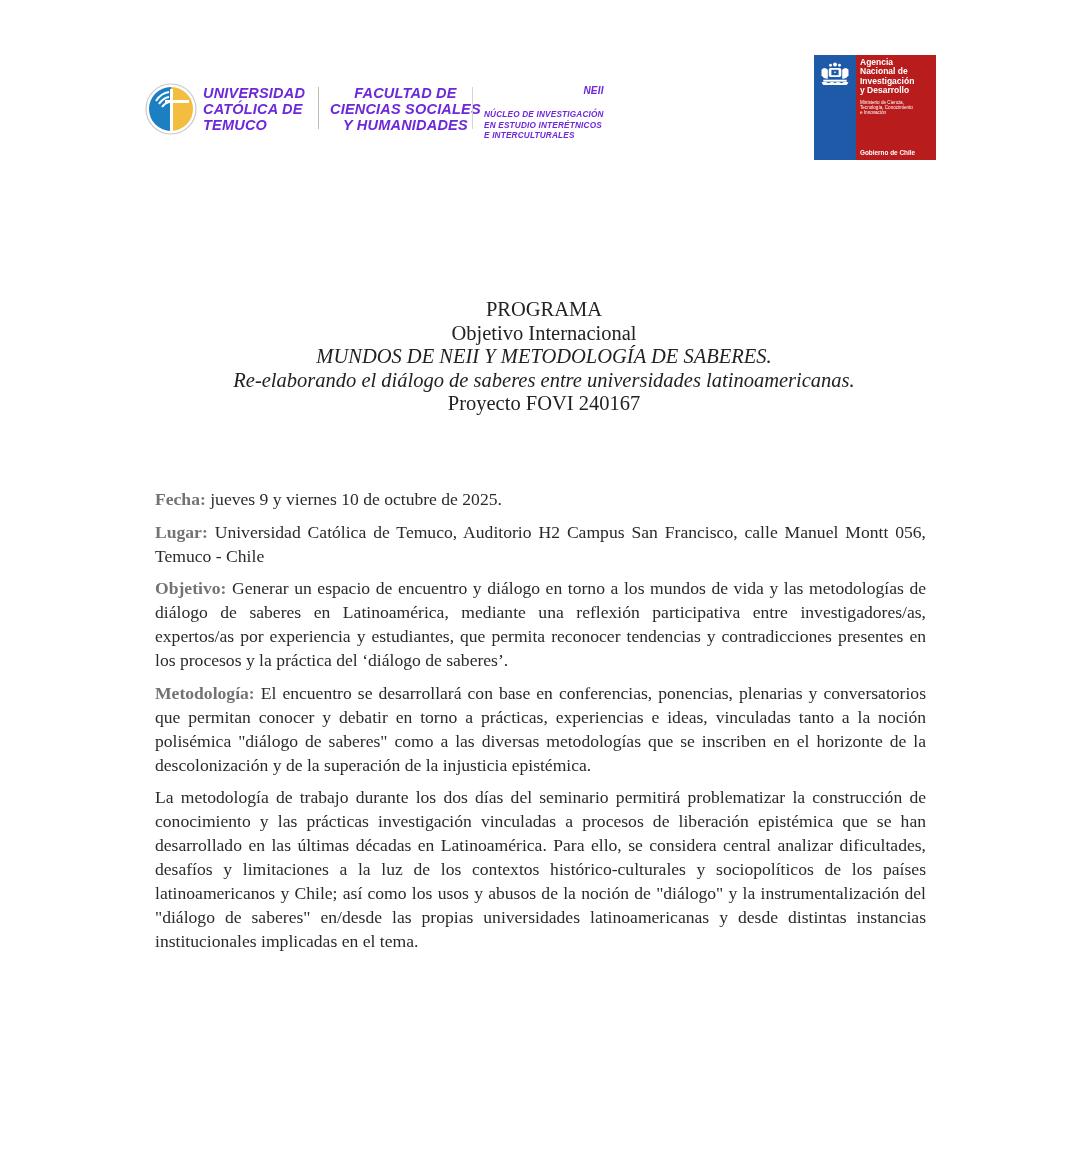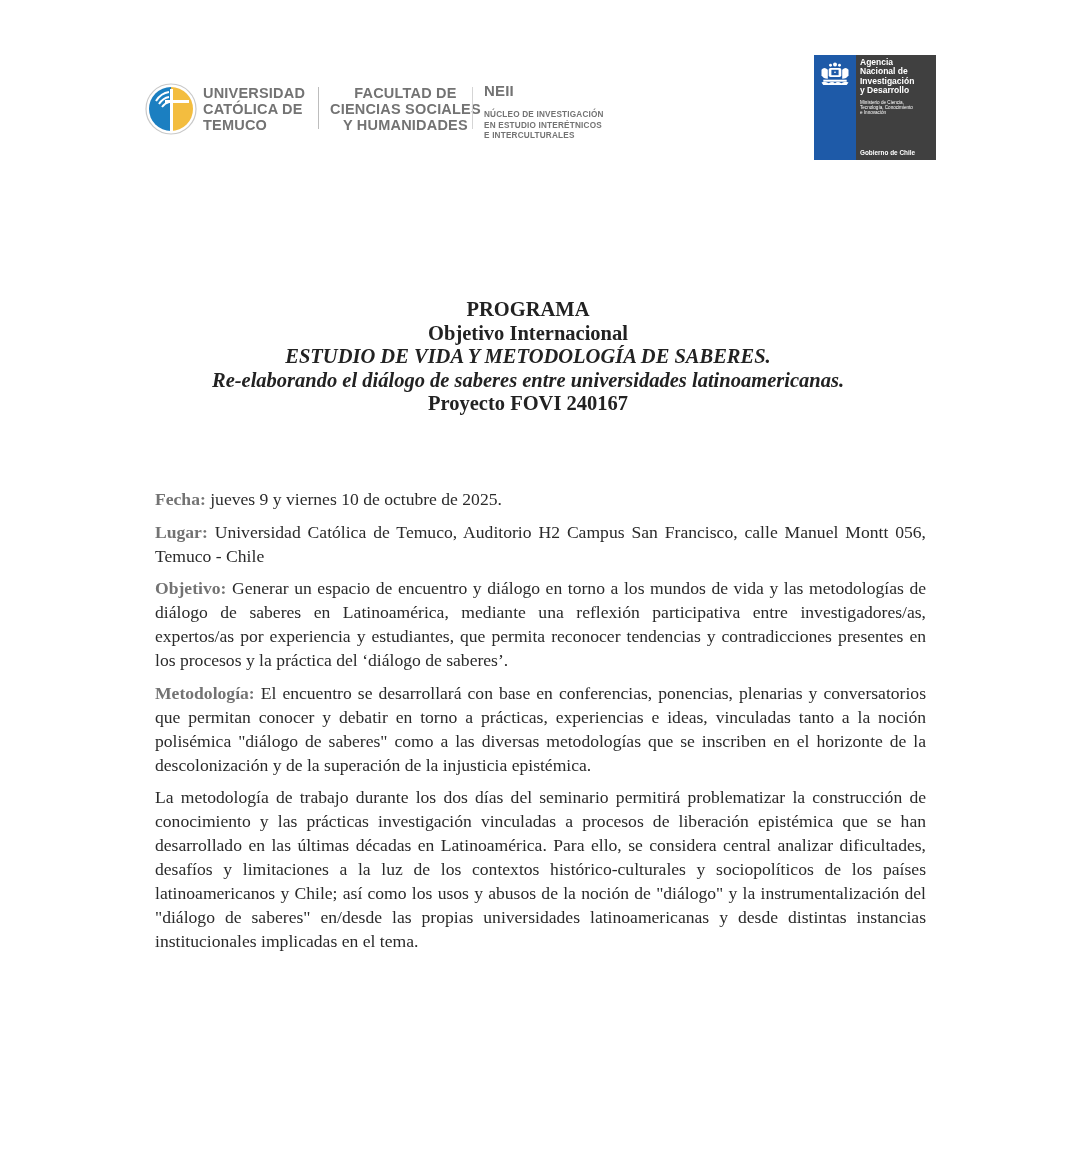--- a/index.html
+++ b/index.html
@@ -1,38 +1,38 @@
 <!DOCTYPE html>
 <html><head>
 <meta charset="utf-8">
 <style>
   html, body { margin:0; padding:0; background:#ffffff; }
   body { width:1080px; height:1160px; position:relative; overflow:hidden; font-family:"Liberation Serif", serif; color:#222; }
 
   
   .logo-uct { position:absolute; left:145px; top:82px; height:54px; display:flex; align-items:center; }
   .uct-emblem { width:52px; height:52px; }
-  .logo-text { font-family:"Liberation Sans", sans-serif; color:#737373; font-weight:bold; letter-spacing:0.2px; }
+  .logo-text { font-family:"Liberation Sans", sans-serif; color:#6d28d9; font-weight:bold; letter-spacing:0.2px;font-style:italic; }
   .ucl { position:absolute; left:203px; top:85px; font-size:14.5px; line-height:16px; }
   .sep1 { position:absolute; left:318px; top:87px; width:1px; height:42px; background:#bdbdbd; }
   .fac { position:absolute; left:330px; top:85px; font-size:14.5px; line-height:16px;text-align:center; }
   .sep2 { position:absolute; left:472px; top:87px; width:1px; height:42px; background:#d5d5d5; }
   .neii { position:absolute; left:484px; top:82px; }
-  .neii-title { font-size:15px; line-height:17px; }
+  .neii-title { font-size:10px; line-height:17px;text-align:right; }
   .neii-sub { font-size:8.2px; line-height:10.5px; margin-top:11px; }
 
   .anid { position:absolute; left:814px; top:55px; width:122px; height:105px; display:flex; }
   .anid-blue { width:42px; height:100%; background:#1e5aa8; position:relative; }
-  .anid-red { flex:1; background:#404040; color:#fff; font-family:"Liberation Sans", sans-serif; padding:3px 0 0 4px; position:relative; box-sizing:border-box; }
+  .anid-red { flex:1; background:#b91c1c; color:#fff; font-family:"Liberation Sans", sans-serif; padding:3px 0 0 4px; position:relative; box-sizing:border-box; }
   .anid-main { font-size:8.5px; line-height:9.4px; font-weight:bold; }
   .anid-small { font-size:4.6px; line-height:5.4px; margin-top:4px; }
   .anid-gob { position:absolute; bottom:4px; left:4px; font-size:6.4px; font-weight:bold; }
 
   
-  .titleblock { position:absolute; left:138px; top:298px; width:780px; text-align:center; font-weight:bold; color:#222; font-size:20.5px; line-height:23.5px; }
+  .titleblock { position:absolute; left:154px; top:298px; width:780px; text-align:center; font-weight:normal; color:#222; font-size:20.5px; line-height:23.5px; }
   .titleblock .it { font-style:italic; }
 
   
   .body { position:absolute; left:155px; top:487px; width:771px; font-size:17.6px; line-height:24px; text-align:justify; color:#2a2a2a; }
   .body p { margin:0 0 8.5px 0; }
   .body b { color:#737373; }
 </style>
 </head>
 <body>
 
@@ -98,21 +98,21 @@
       <div>Tecnología, Conocimiento</div>
       <div>e Innovación</div>
     </div>
     <div class="anid-gob">Gobierno de Chile</div>
   </div>
 </div>
 
 <div class="titleblock">
   <div>PROGRAMA</div>
   <div>Objetivo Internacional</div>
-  <div class="it">ESTUDIO DE VIDA Y METODOLOGÍA DE SABERES.</div>
+  <div class="it">MUNDOS DE NEII Y METODOLOGÍA DE SABERES.</div>
   <div class="it">Re-elaborando el diálogo de saberes entre universidades latinoamericanas.</div>
   <div>Proyecto FOVI 240167</div>
 </div>
 
 <div class="body">
   <p><b>Fecha:</b><span> jueves 9 y viernes 10 de octubre de 2025.</span></p>
   <p><b>Lugar:</b><span> Universidad Católica de Temuco, Auditorio H2 Campus San Francisco, calle Manuel Montt 056, Temuco - Chile</span></p>
   <p><b>Objetivo:</b><span> Generar un espacio de encuentro y diálogo en torno a los mundos de vida y las metodologías de diálogo de saberes en Latinoamérica, mediante una reflexión participativa entre investigadores/as, expertos/as por experiencia y estudiantes, que permita reconocer tendencias y contradicciones presentes en los procesos y la práctica del ‘diálogo de saberes’.</span></p>
   <p><b>Metodología:</b><span> El encuentro se desarrollará con base en conferencias, ponencias, plenarias y conversatorios que permitan conocer y debatir en torno a prácticas, experiencias e ideas, vinculadas tanto a la noción polisémica "diálogo de saberes" como a las diversas metodologías que se inscriben en el horizonte de la descolonización y de la superación de la injusticia epistémica.</span></p>
   <p>La metodología de trabajo durante los dos días del seminario permitirá problematizar la construcción de conocimiento y las prácticas investigación vinculadas a procesos de liberación epistémica que se han desarrollado en las últimas décadas en Latinoamérica. Para ello, se considera central analizar dificultades, desafíos y limitaciones a la luz de los contextos histórico-culturales y sociopolíticos de los países latinoamericanos y Chile; así como los usos y abusos de la noción de "diálogo" y la instrumentalización del "diálogo de saberes" en/desde las propias universidades latinoamericanas y desde distintas instancias institucionales implicadas en el tema.</p>

